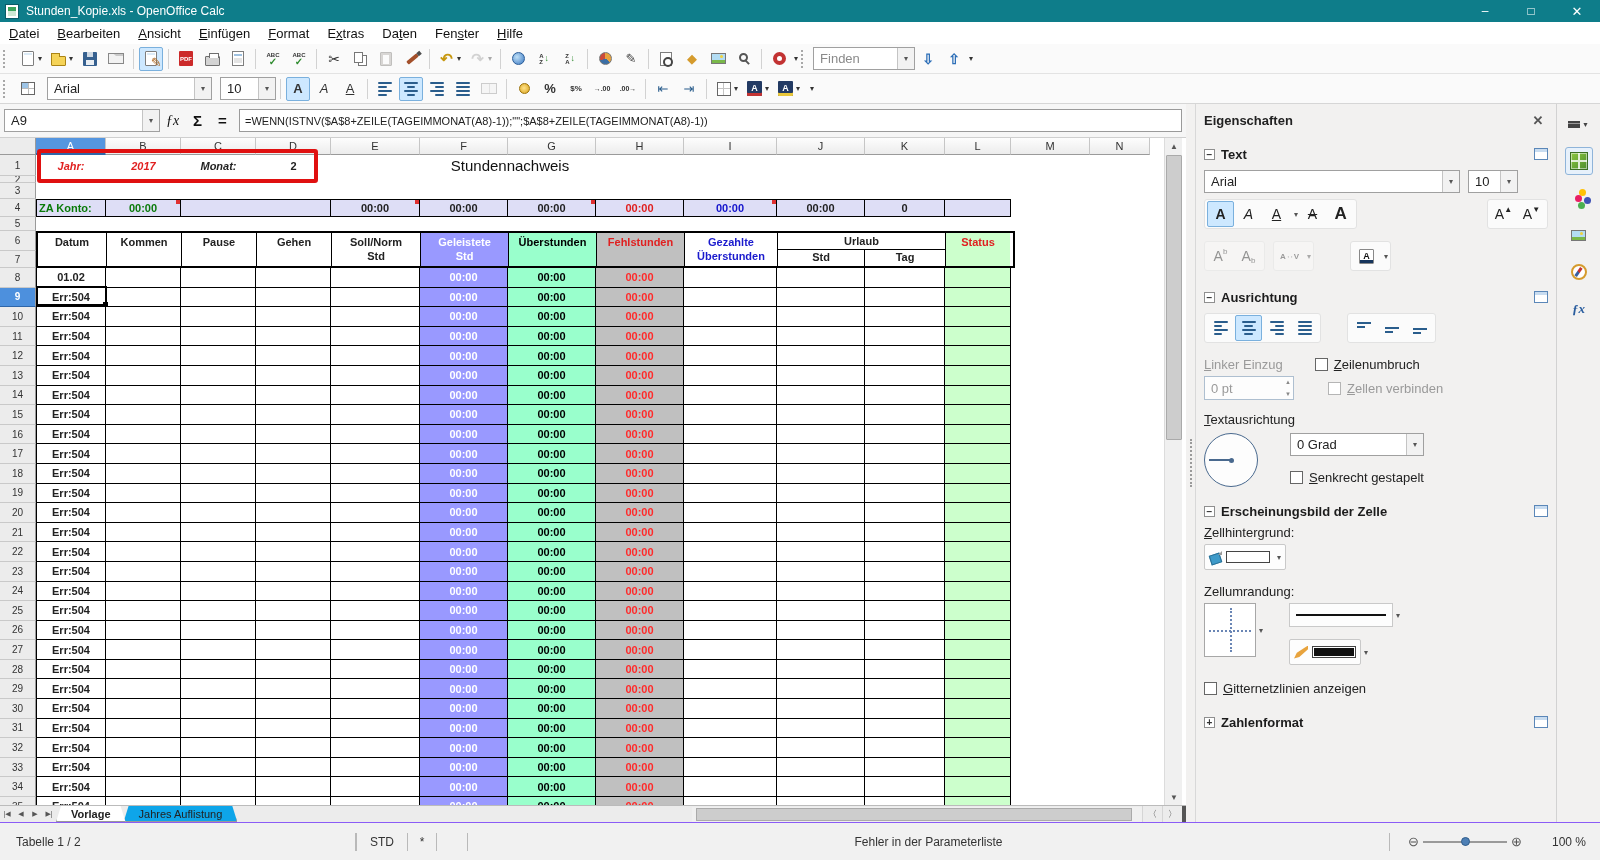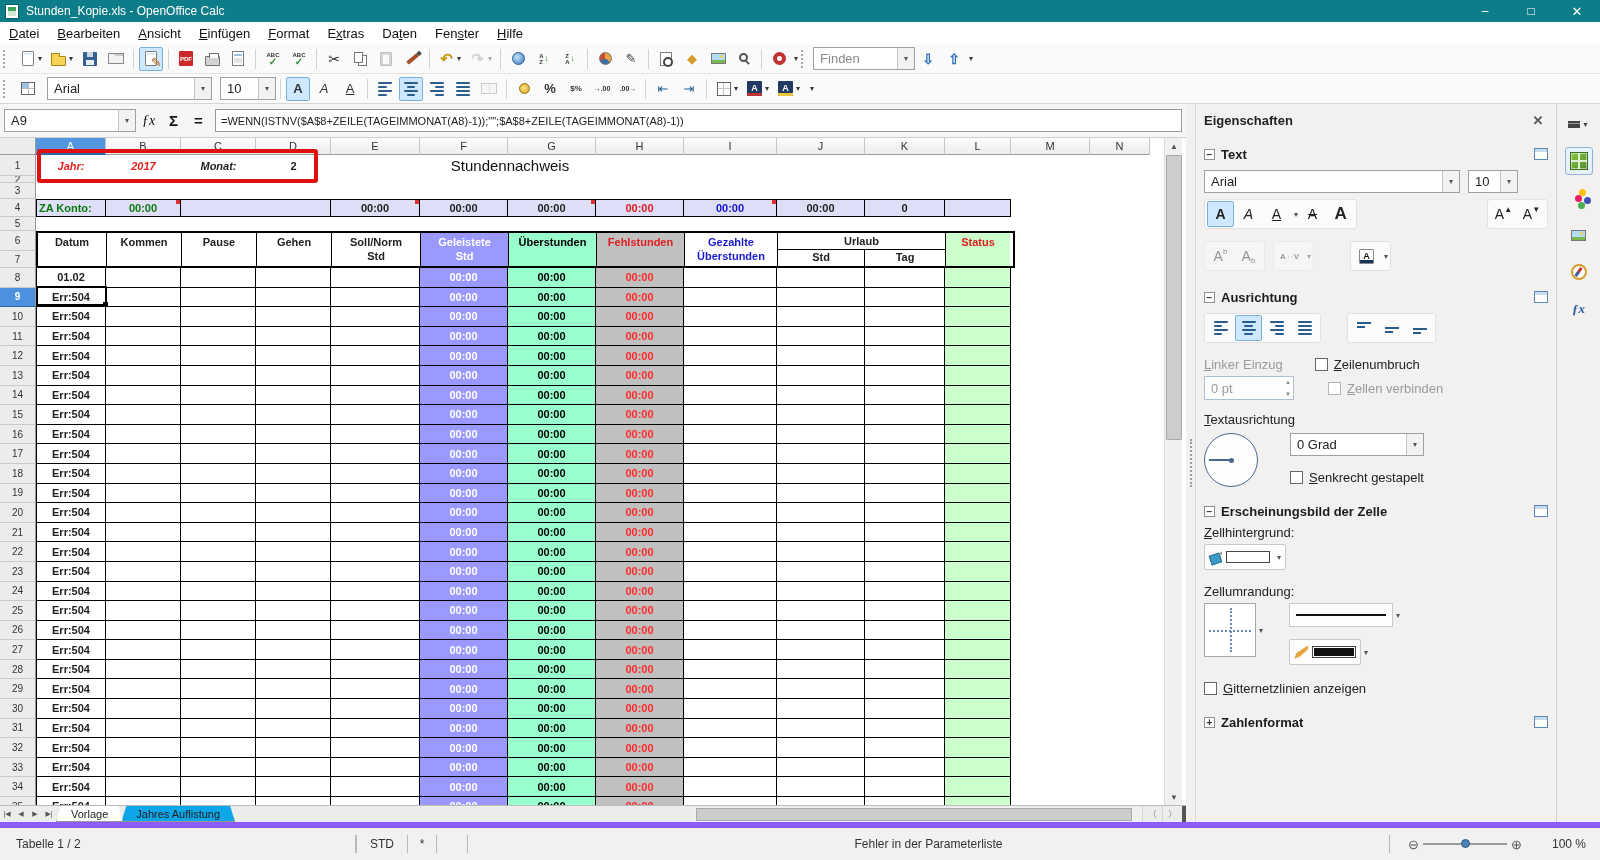--- a/index.html
+++ b/index.html
@@ -94,21 +94,21 @@
 .vm i:first-child{top:5px}.vm i+i{top:9px;width:60%}
 .vb i:first-child{bottom:4px;top:auto}.vb i+i{bottom:0;top:auto}
 
 .combo{background:#fff;border:1px solid #a0a0a0;height:23px;display:flex;align-items:center;font-size:13px}
 .combo .val{padding:0 6px;flex:1;white-space:nowrap;overflow:hidden}
 .combo .dd{width:17px;align-self:stretch;border-left:1px solid #c4c4c4;background:#f2f2f2;display:flex;align-items:center;justify-content:center;font-size:8px;color:#555}
 .combo .dd::before{content:"▾"}
 .ph{color:#8a8a8a}
 
 .fbar{position:absolute;left:0;top:104px;width:1186px;height:34px;background:#f6f6f6;display:flex;align-items:center;padding:0 4px;border-bottom:1px solid #cfcfcf}
-.namebox{width:132px}
+.namebox{width:156px}
 .fbtn{width:25px;height:23px;display:flex;align-items:center;justify-content:center;font-size:14px;color:#111}
 .fx{font-style:italic;font-family:"Liberation Serif",serif}
 .finput{flex:1;height:23px;border:1px solid #9a9a9a;background:#fff;font-size:11px;padding:0 5px;display:flex;align-items:center;white-space:nowrap;overflow:hidden;margin-left:4px}
 
 .grid{position:absolute;left:0;top:138px;width:1163px;height:667px;background:#fff;overflow:hidden}
 .colhrow{display:flex;height:17px}
 .corner{width:36px;background:#ececec;border-right:1px solid #9a9a9a;border-bottom:1px solid #9a9a9a}
 .colh{background:linear-gradient(#fdfdfd,#ececec);border-right:1px solid #c6c6c6;border-bottom:1px solid #9a9a9a;font-size:11px;color:#333;display:flex;align-items:center;justify-content:center}
 .colh.sel{background:#5596e0;color:#fff;border-bottom:2px solid #2f66a8}.wa{width:70px}.wb{width:75px}.wc{width:75px}.wd{width:75px}.we{width:89px}.wf{width:88px}.wg{width:88px}.wh{width:88px}.wi{width:93px}.wj{width:88px}.wk{width:80px}.wl{width:66px}.wm{width:79px}.wn{width:60px}
 .rh{width:36px;background:#ececec;border-right:1px solid #9a9a9a;border-bottom:1px solid #c9c9c9;font-size:10px;color:#333;display:flex;align-items:center;justify-content:center;overflow:hidden}
@@ -157,28 +157,28 @@
 .selbox::after{content:"";position:absolute;right:-3px;bottom:-3px;width:5px;height:5px;background:#000}
 
 .vscroll{position:absolute;left:1164px;top:138px;width:18px;height:667px;background:#f0f0f0;border-left:1px solid #dcdcdc}
 .vs-btn{position:absolute;left:0;width:18px;height:16px;display:flex;align-items:center;justify-content:center;font-size:8px;color:#555}
 .vs-up{top:0}.vs-dn{bottom:0}
 .vthumb{position:absolute;left:1px;top:17px;width:16px;height:285px;background:#cdcdcd;border:1px solid #aaa;border-radius:1px}
 
 .tabbar{position:absolute;left:0;top:805px;width:1186px;height:17px;background:#ececec;display:flex;align-items:stretch;border-top:1px solid #bbb}
 .navbtn{width:14px;display:flex;align-items:center;justify-content:center;font-size:7px;color:#555}
 .tab{padding:0 14px;font-size:11px;display:flex;align-items:center;background:#0ea5e9;border:1px solid #999;border-top:none;clip-path:polygon(5px 0,calc(100% - 5px) 0,100% 100%,0 100%);margin-right:-2px}
-.tab.active{background:#fff;font-weight:normal;z-index:2}
+.tab.active{background:#fff;font-weight:bold;z-index:2}
 .tabfill{flex:1}
 .hscroll{width:450px;background:#f0f0f0;position:relative;margin-top:1px}
 .hthumb{position:absolute;left:4px;top:1px;bottom:1px;width:436px;background:#cdcdcd;border:1px solid #aaa}
 .hs-btn{width:20px;display:flex;align-items:center;justify-content:center;font-size:9px;color:#444;border-left:1px solid #d5d5d5}
 .endbar{width:4px;background:#555}
 
-.statusbar{position:absolute;left:0;top:822px;width:1600px;height:38px;background:#f1f1f1;border-top:6px solid #8b5cf6;display:flex;align-items:center;font-size:12px;color:#333}
+.statusbar{position:absolute;left:0;top:822px;width:1600px;height:38px;background:#f1f1f1;border-top:1px solid #8b5cf6;display:flex;align-items:center;font-size:12px;color:#333}
 .sb-div{width:1px;height:18px;background:#b9b9b9}
 .sb1{width:355px;padding-left:16px}
 .sb2{width:488px;padding-left:12px}
 .sb3{width:50px;text-align:center}
 .sb4{width:28px;text-align:center}
 .sb5{width:30px}
 .sb6{flex:1;text-align:center}
 .zoomer{width:150px;display:flex;align-items:center;justify-content:center;gap:4px;color:#555}
 .ztrack{width:84px;height:2px;background:#9a9a9a;position:relative}
 .ztrack::before{content:"";position:absolute;left:50%;top:-3px;width:1px;height:8px;background:#9a9a9a}

